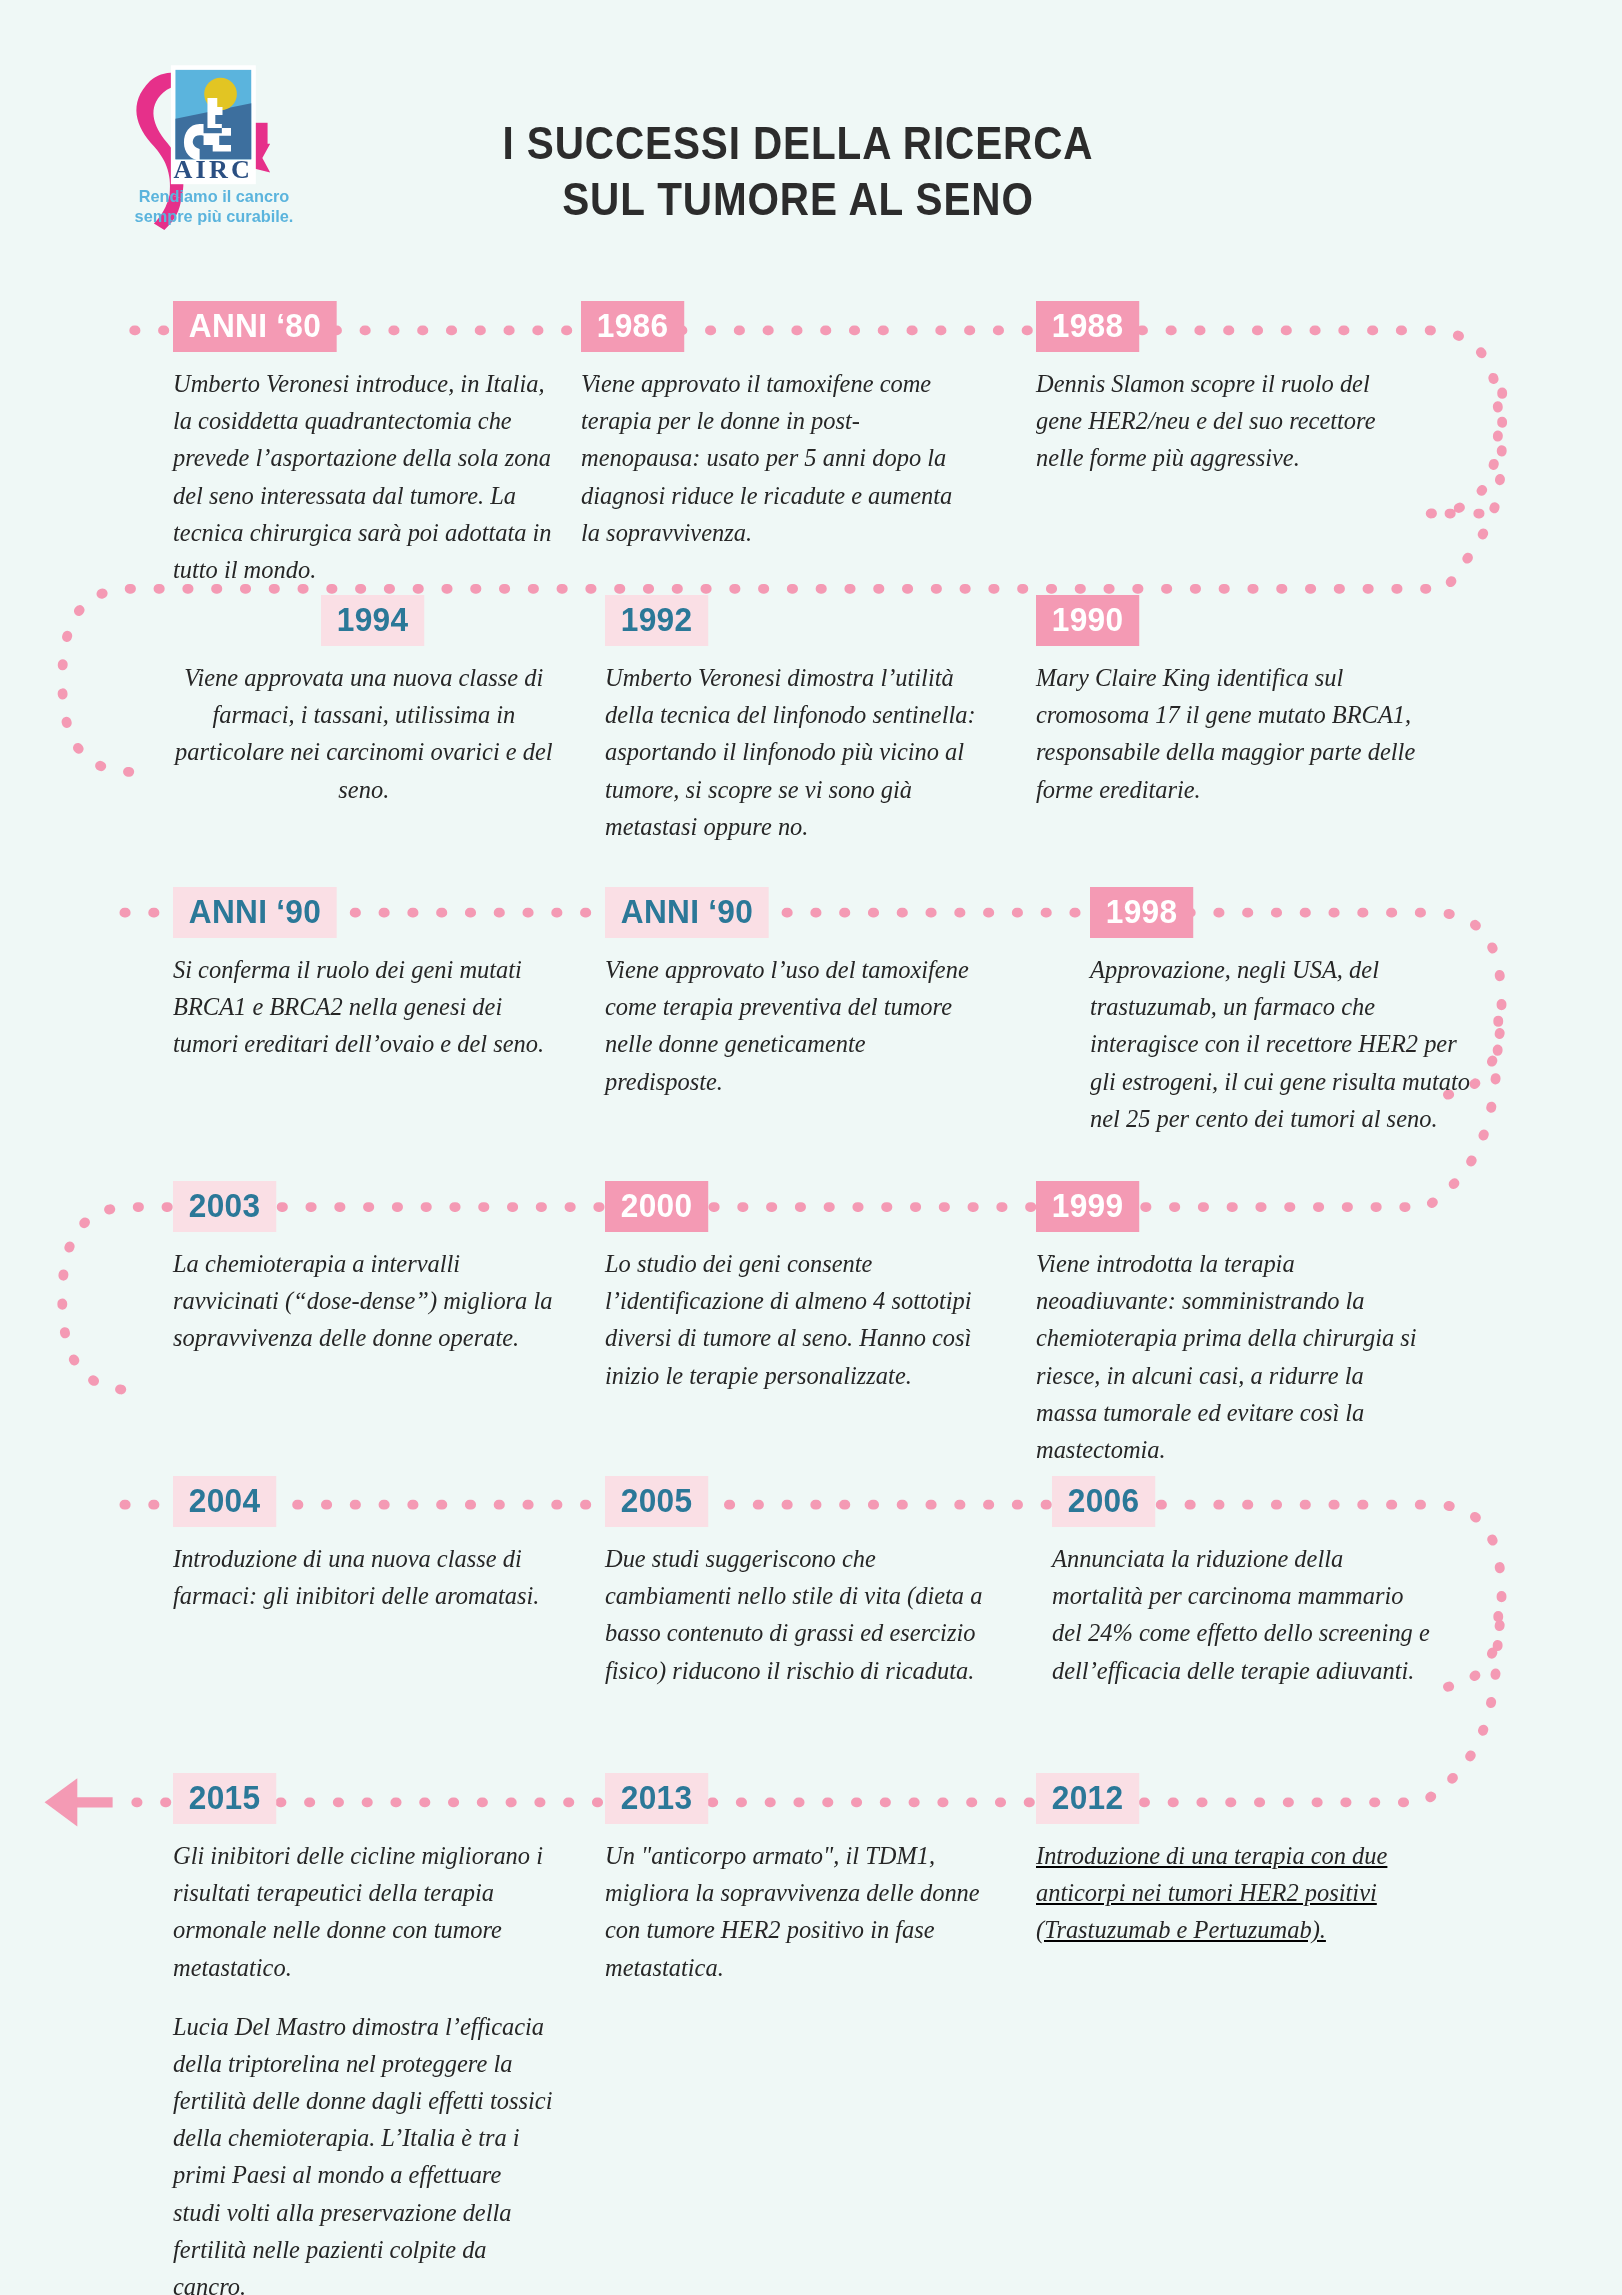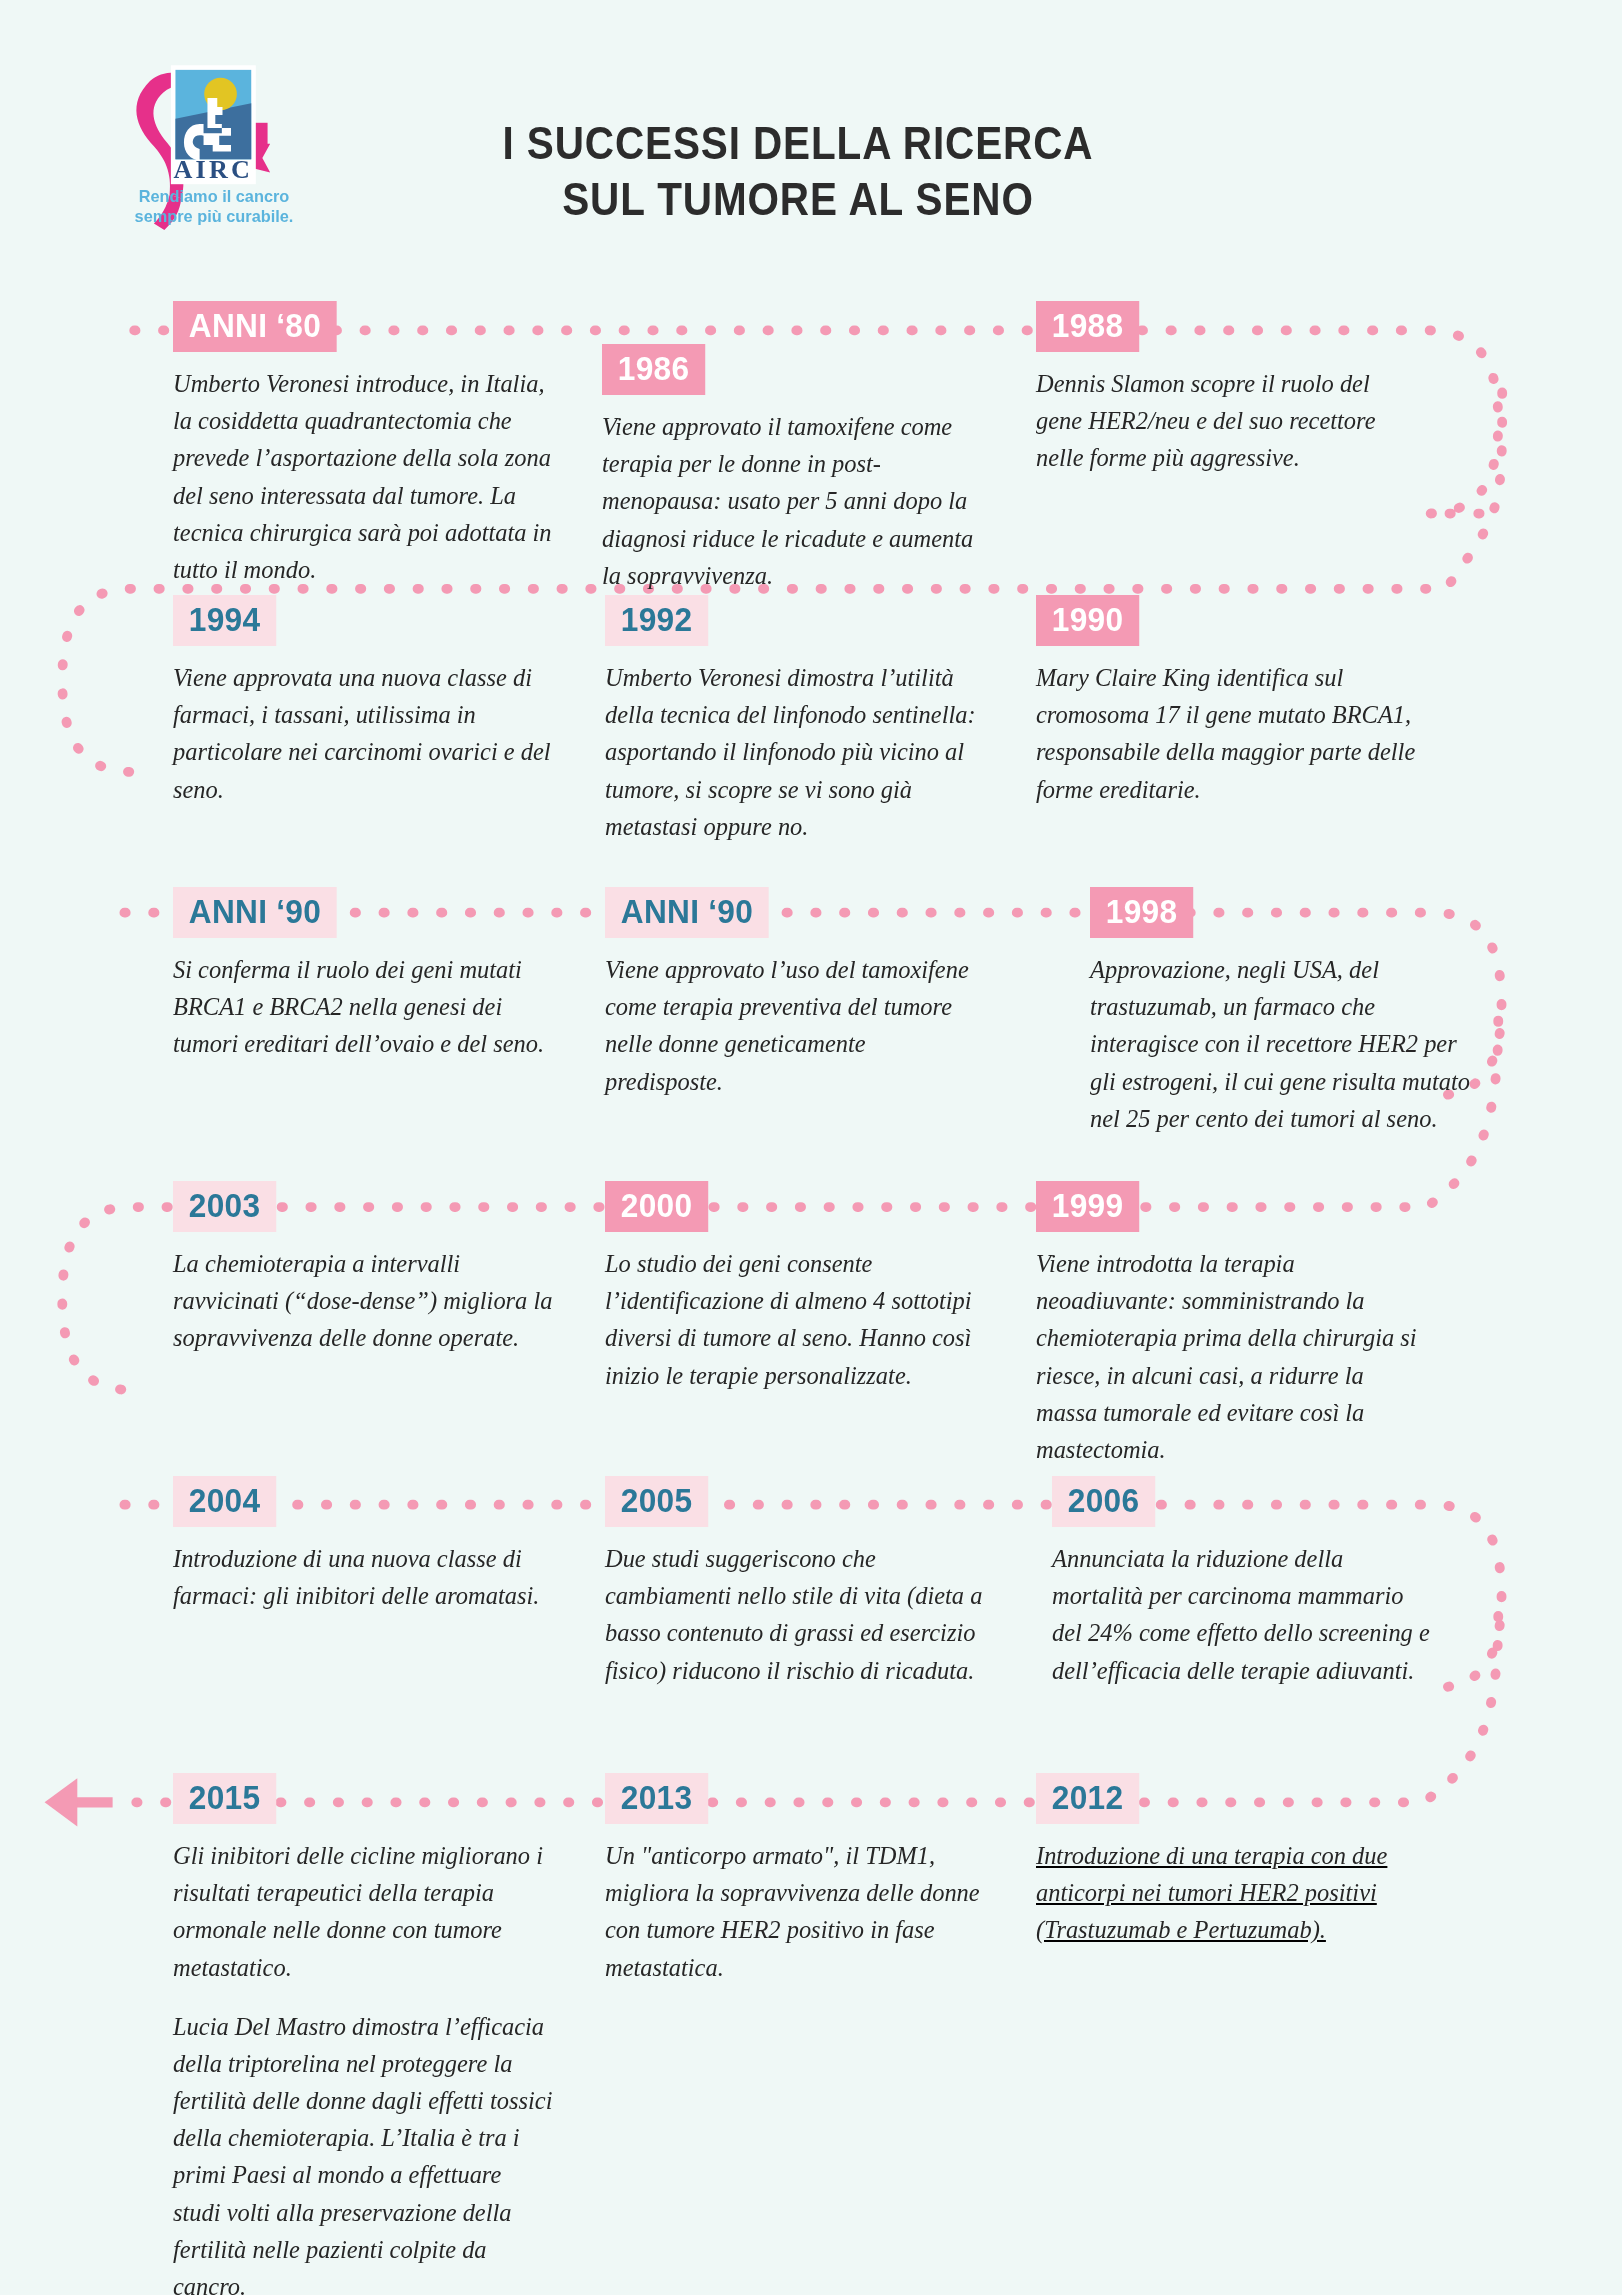--- a/index.html
+++ b/index.html
@@ -126,35 +126,35 @@
   </g>
 </svg>
 
 <div class="entry" style="left:173px;top:301px;width:406px;">
   <div class="badge solid">ANNI ‘80</div>
   <div class="body">
     <p>Umberto Veronesi introduce, in Italia, la cosiddetta quadrantectomia che prevede l’asportazione della sola zona del seno interessata dal tumore. La tecnica chirurgica sarà poi adottata in tutto il mondo.</p>
   </div>
 </div>
 
-<div class="entry" style="left:602px;top:301px;width:406px;margin-top:43px;">
+<div class="entry" style="left:581px;top:301px;width:406px;">
   <div class="badge solid">1986</div>
   <div class="body">
     <p>Viene approvato il tamoxifene come terapia per le donne in post-menopausa: usato per 5 anni dopo la diagnosi riduce le ricadute e aumenta la sopravvivenza.</p>
   </div>
 </div>
 
 <div class="entry" style="left:1036px;top:301px;width:406px;">
   <div class="badge solid">1988</div>
   <div class="body">
     <p>Dennis Slamon scopre il ruolo del gene HER2/neu e del suo recettore nelle forme più aggressive.</p>
   </div>
 </div>
 
-<div class="entry" style="left:173px;top:595px;width:406px;">
+<div class="entry" style="left:173px;top:595px;width:406px;text-align:center;">
   <div class="badge pale">1994</div>
   <div class="body">
     <p>Viene approvata una nuova classe di farmaci, i tassani, utilissima in particolare nei carcinomi ovarici e del seno.</p>
   </div>
 </div>
 
 <div class="entry" style="left:605px;top:595px;width:406px;">
   <div class="badge pale">1992</div>
   <div class="body">
     <p>Umberto Veronesi dimostra l’utilità della tecnica del linfonodo sentinella: asportando il linfonodo più vicino al tumore, si scopre se vi sono già metastasi oppure no.</p>

